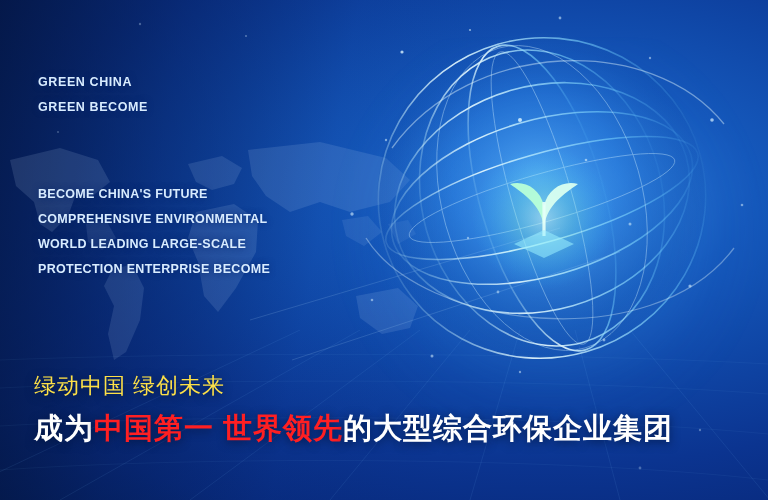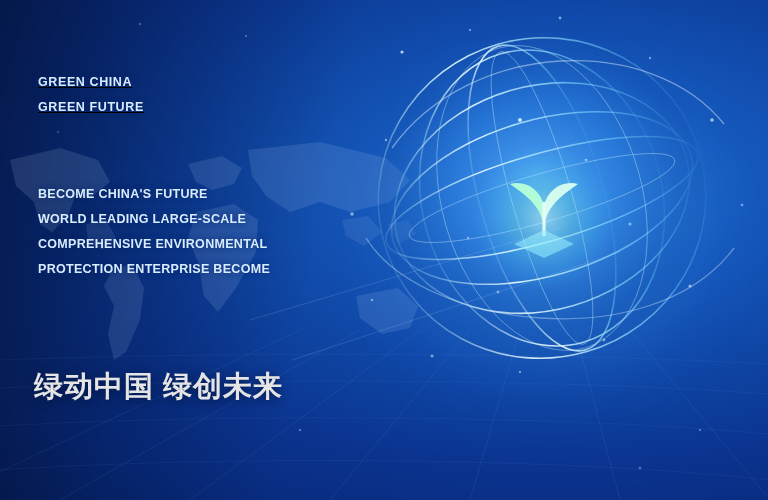--- a/index.html
+++ b/index.html
@@ -58,43 +58,42 @@
     position: absolute;
     left: 352px; top: 28px;
     width: 400px; height: 380px;
   }
   .globe-wrap svg { display:block; width:100%; height:100%; }
 
   
   .en-block-1 {
     position: absolute; left: 38px; top: 70px;
     letter-spacing: .6px;
-    text-decoration: underline;
   }
   .en-block-2 {
     position: absolute; left: 38px; top: 182px;
     letter-spacing: .3px;
   }
   .en-line {
     color: #d8ecff;
     font-size: 12.5px;
     font-weight: bold;
     line-height: 25px;
     text-shadow: 0 0 6px rgba(10,40,110,0.9);
     white-space: nowrap;
   }
 
   
   .cn-block {
     position: absolute; left: 34px; top: 366px;
   }
   .cn-line-1 {
-    color: #e5e5e5;
-    font-size: 29px;
-    font-weight: bold;
+    color: #fde047;
+    font-size: 22px;
+    font-weight: normal;
     letter-spacing: 1px;
     line-height: 40px;
     text-shadow: 0 2px 10px rgba(2,20,60,0.85);
     white-space: nowrap;
   }
   .cn-line-2 {
     font-size: 29px;
     font-weight: bold;
     letter-spacing: 1px;
     line-height: 44px;
@@ -251,27 +250,30 @@
     <svg viewBox="0 0 768 500">
       <g stroke="#bfe6ff" stroke-width=".7" opacity=".22" fill="none">
         <line x1="250" y1="320" x2="560" y2="228"></line>
         <line x1="292" y1="360" x2="620" y2="252"></line>
       </g>
     </svg>
   </div>
 
   <div class="en-block-1">
     <div class="en-line">GREEN CHINA</div>
-    <div class="en-line">GREEN FUTURE</div>
+    <div class="en-line">GREEN BECOME</div>
   </div>
 
   <div class="en-block-2">
     <div class="en-line">BECOME CHINA'S FUTURE</div>
+    <div class="en-line">COMPREHENSIVE ENVIRONMENTAL</div>
     <div class="en-line">WORLD LEADING LARGE-SCALE</div>
-    <div class="en-line">COMPREHENSIVE ENVIRONMENTAL</div>
     <div class="en-line">PROTECTION ENTERPRISE BECOME</div>
   </div>
 
   <div class="cn-block">
     <div class="cn-line-1">绿动中国 绿创未来</div>
+    <div class="cn-line-2">
+      <span>成为</span><span class="hl">中国第一 世界领先</span><span>的大型综合环保企业集团</span>
+    </div>
   </div>
 
 </div>
 
 </body></html>

